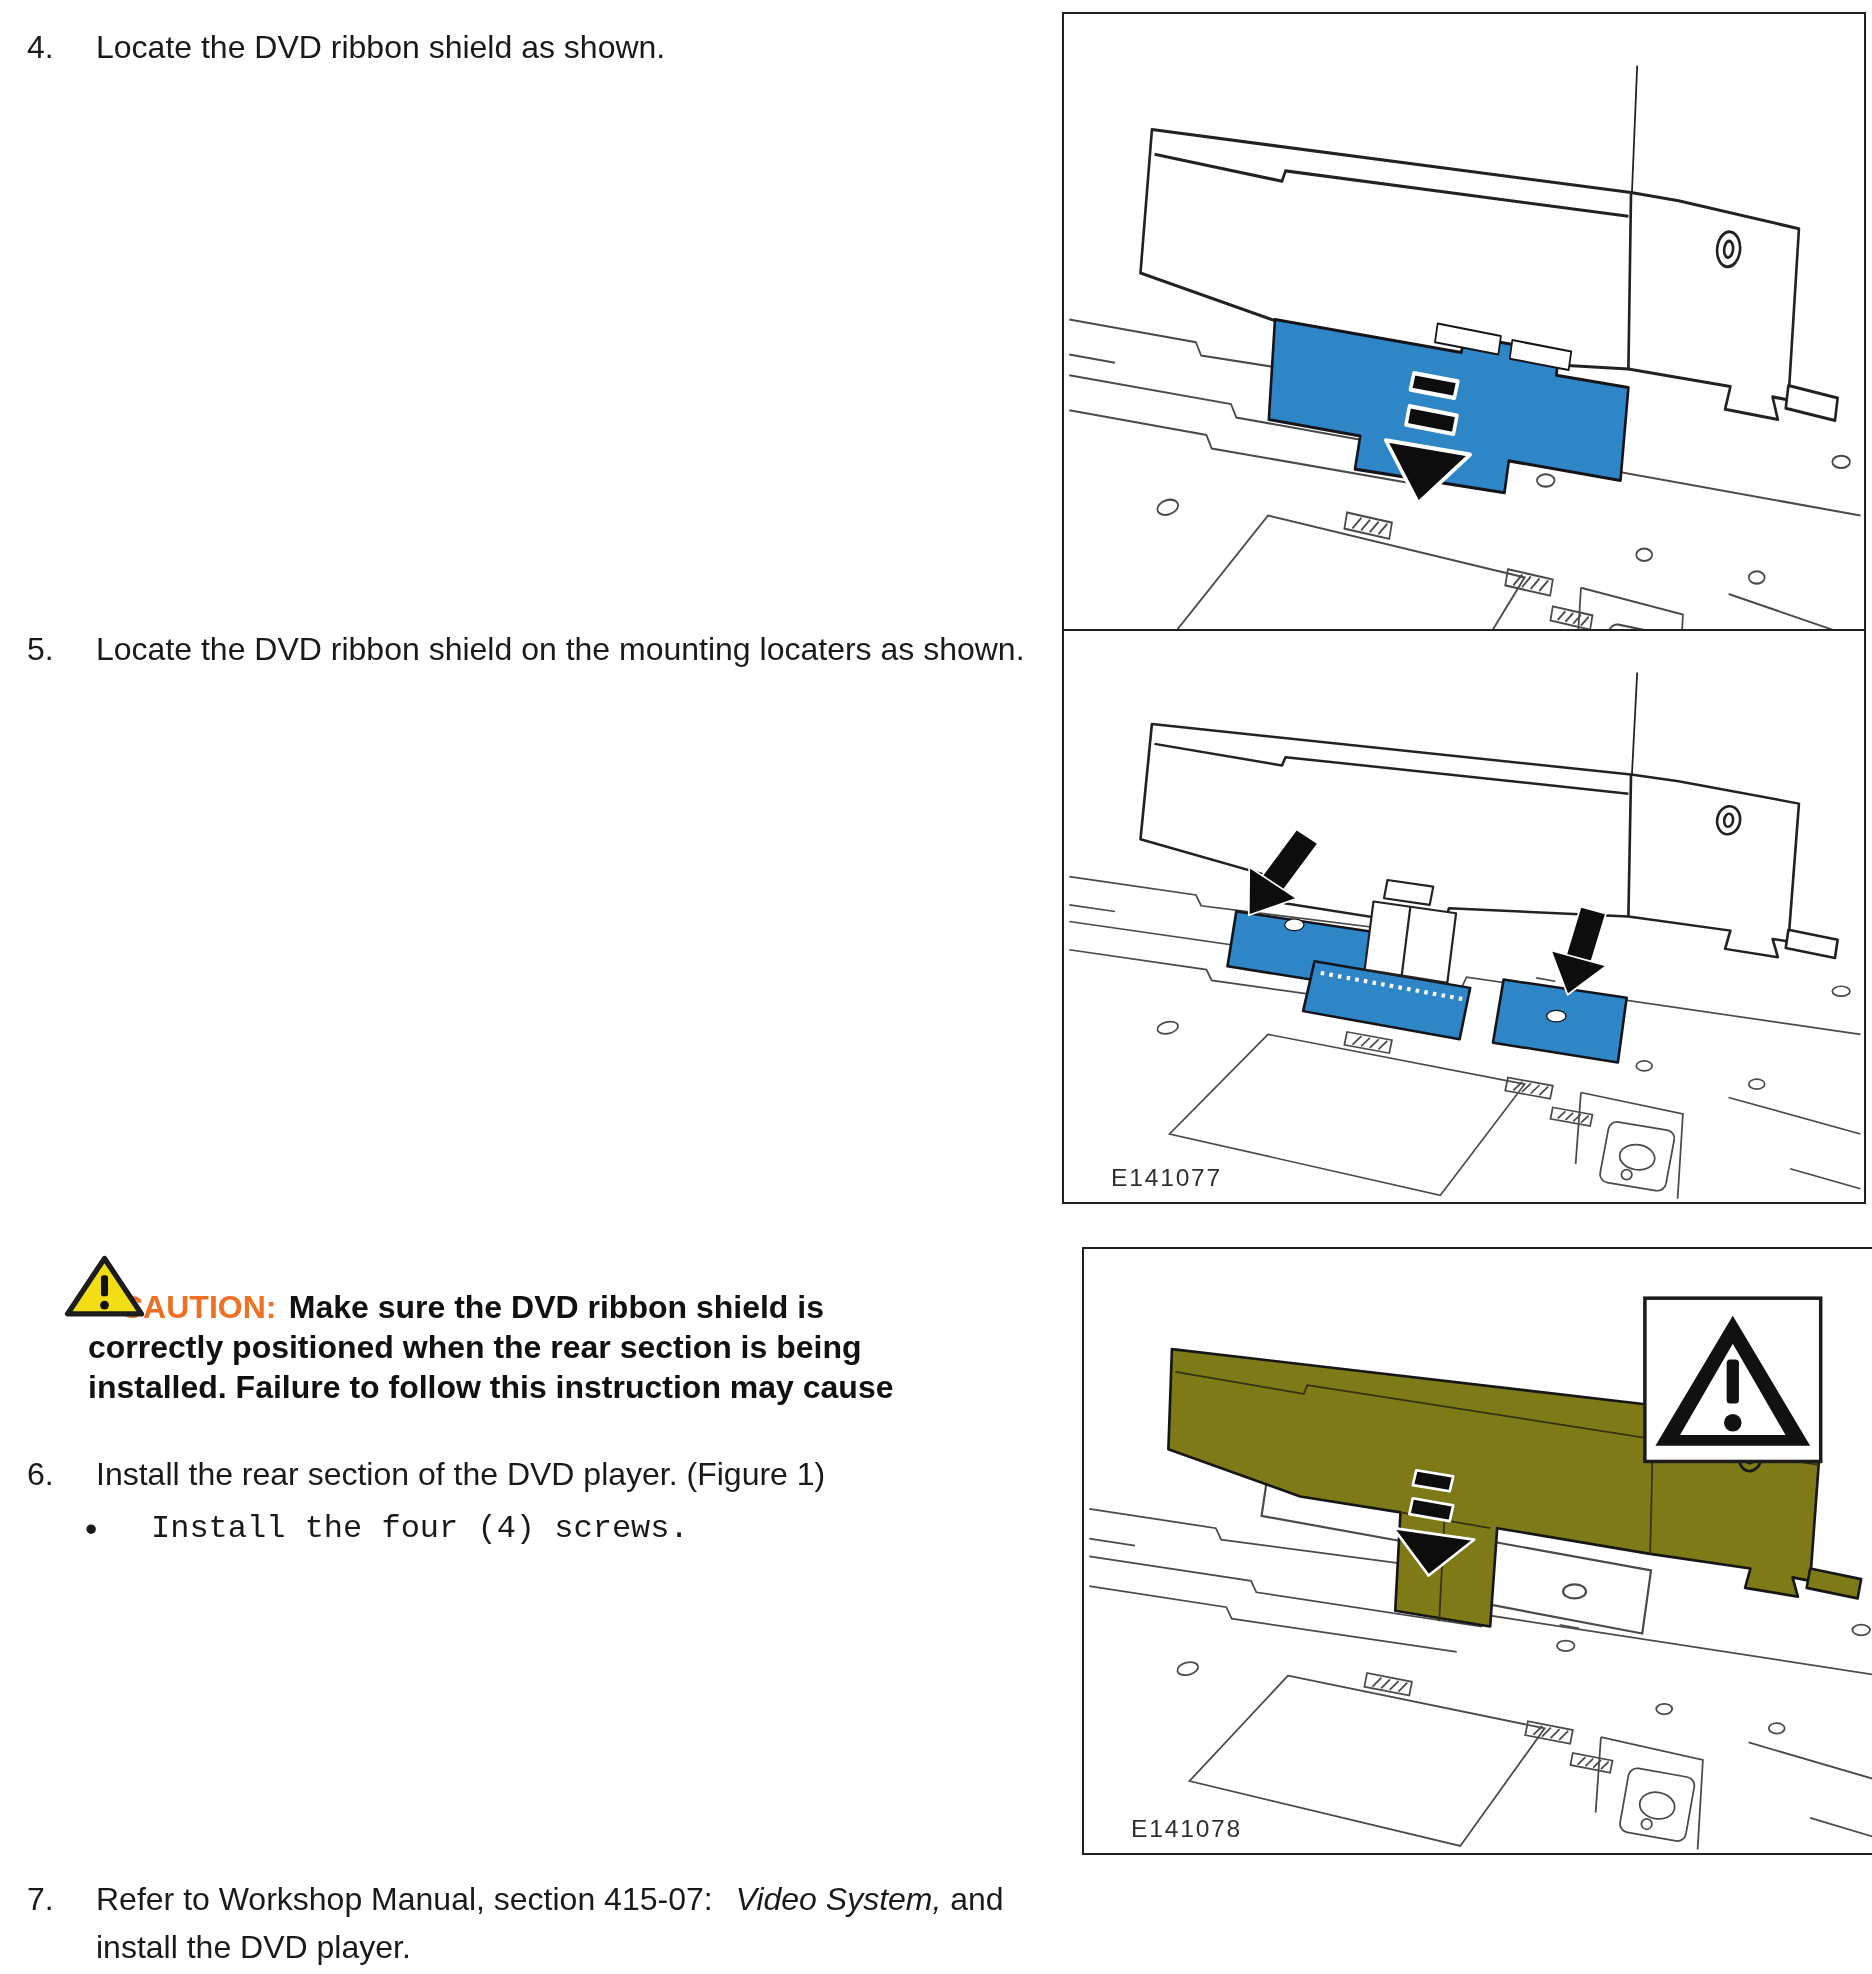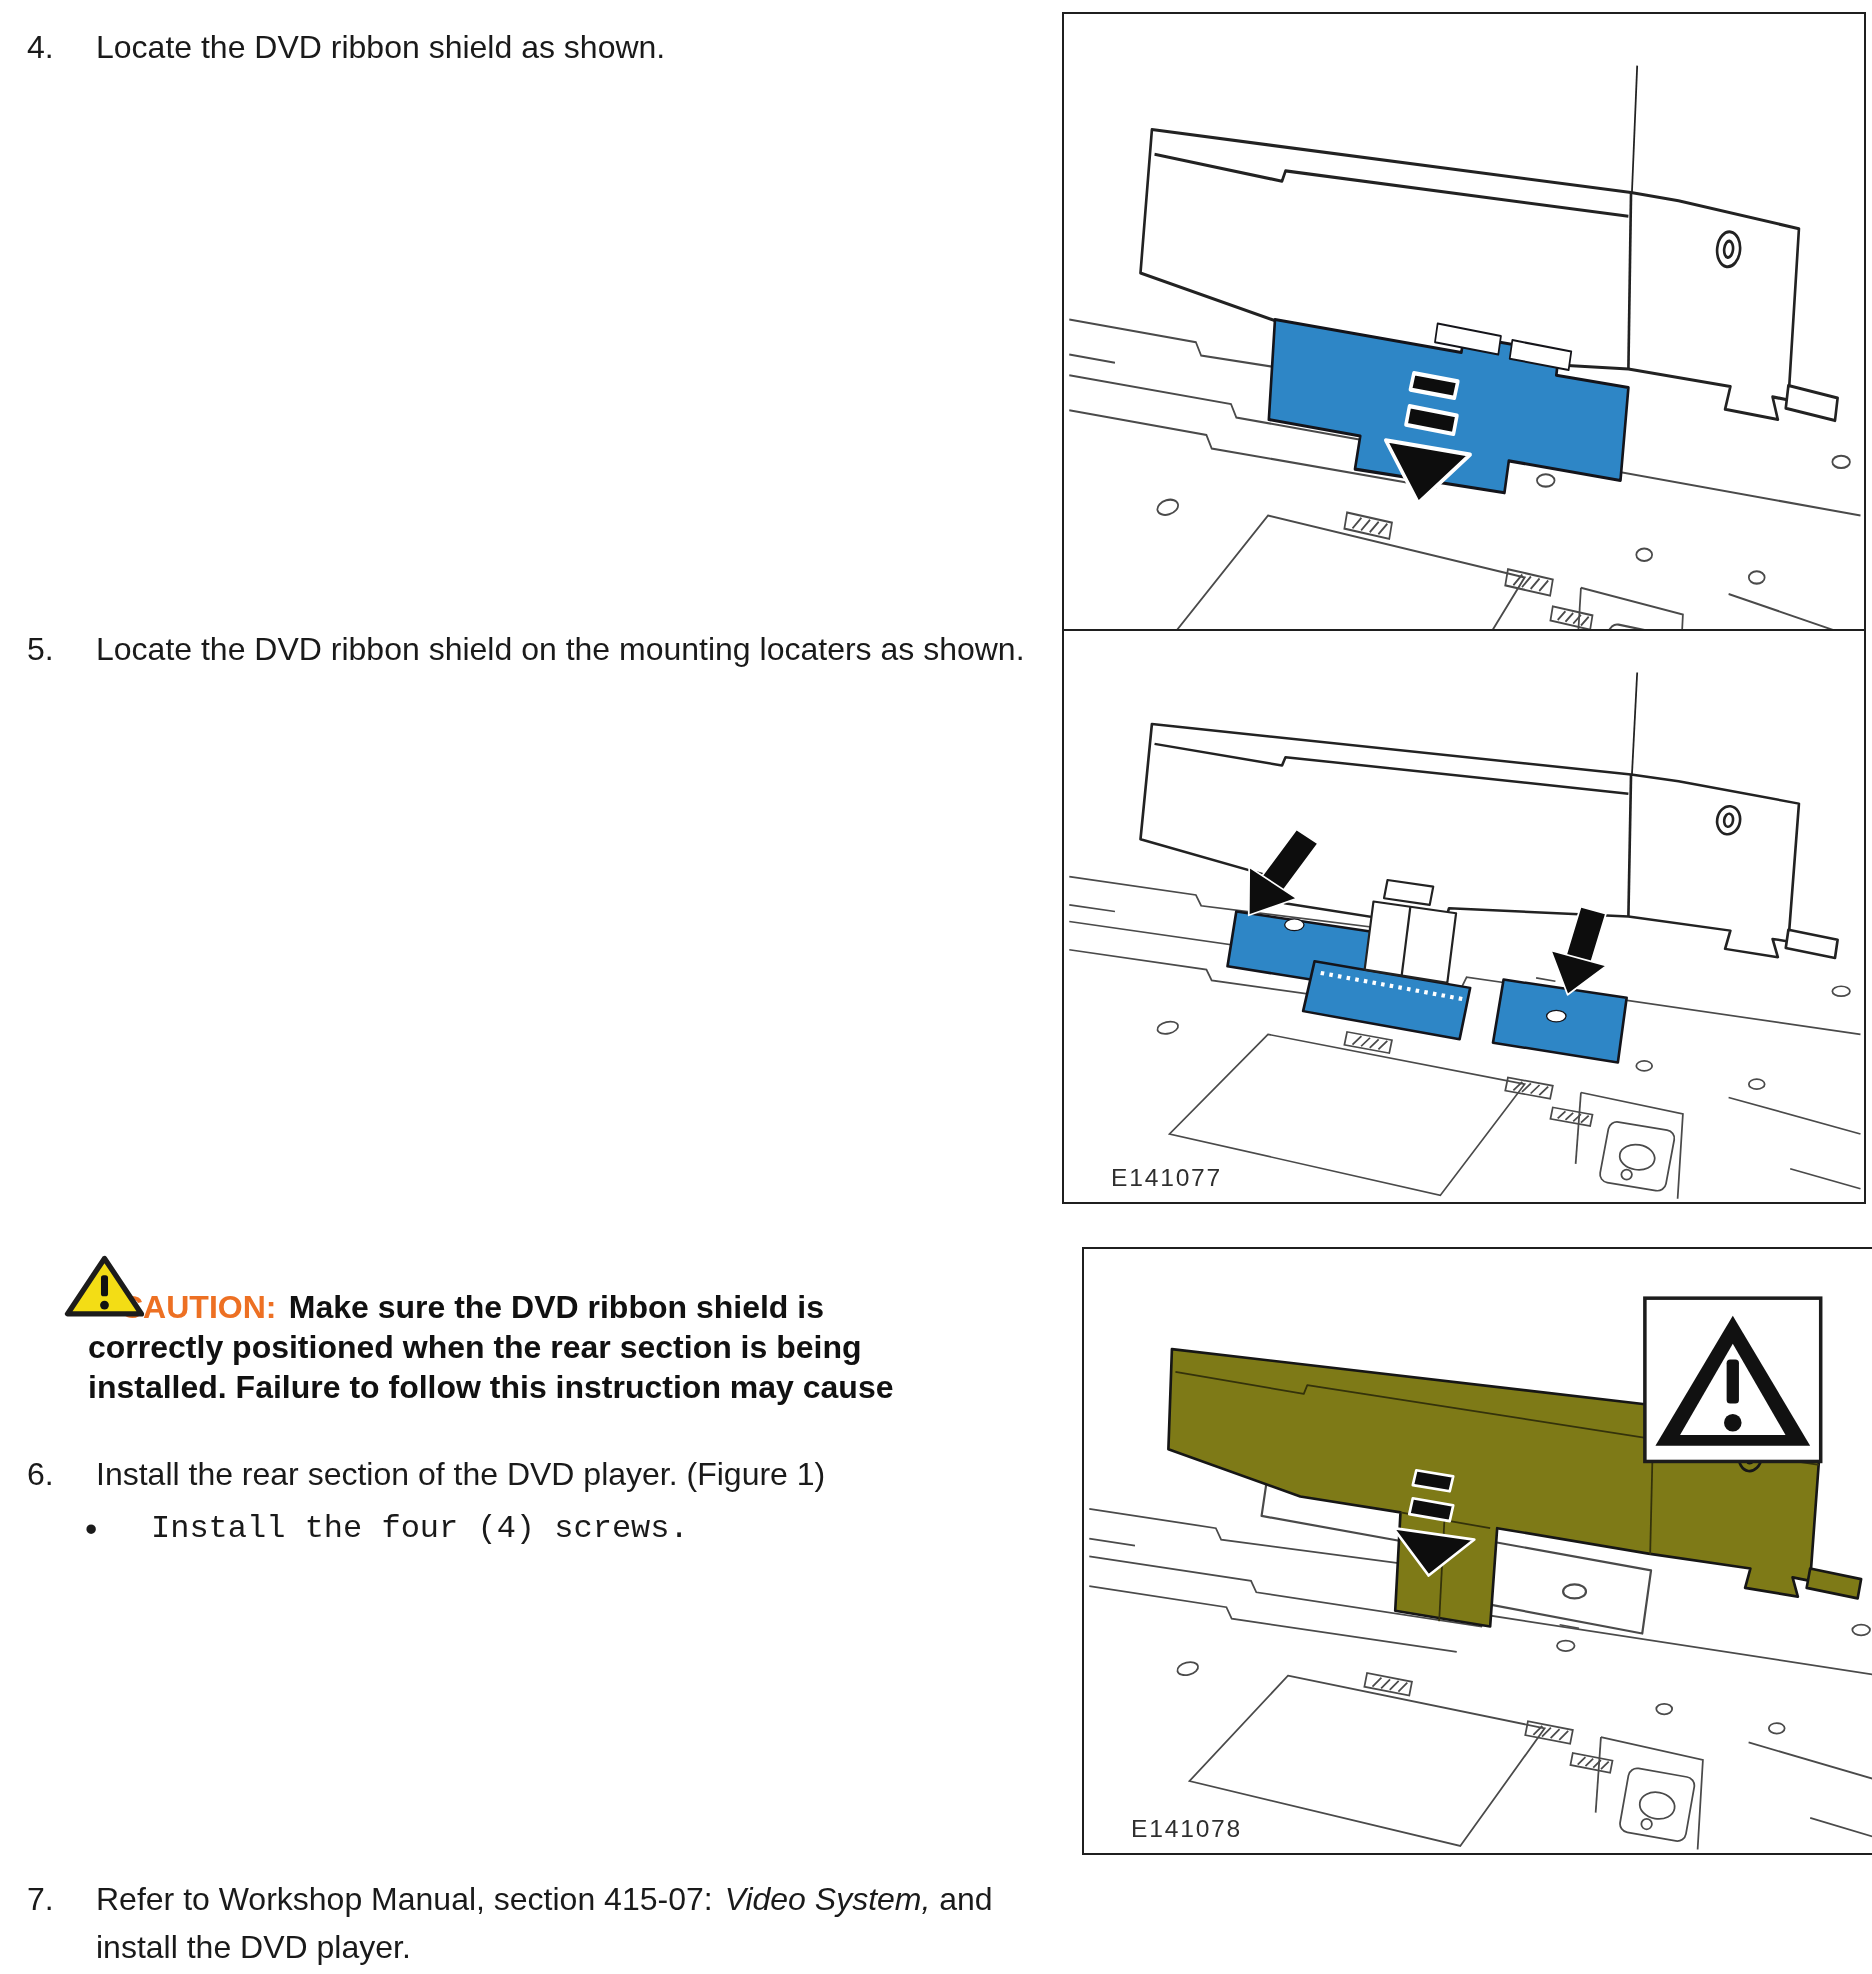--- a/index.html
+++ b/index.html
@@ -8,21 +8,21 @@
     font-family:"Liberation Sans","DejaVu Sans",sans-serif;color:#1a1a1a;overflow:hidden;
   }
   
   .step{position:absolute;left:27px;display:flex;font-size:32px;line-height:48px;}
   .step .num{width:69px;flex:0 0 69px;}
   .step .txt{width:939px;}
   .step4{top:23px;}
   .step5{top:625px;}
   .step6{top:1450px;}
   .step7{top:1875px;}
-  .it{font-style:italic;margin-left:12px;}
+  .it{font-style:italic;margin-left:23px;}
   
   .bullet{position:absolute;left:85px;top:1505px;display:flex;font-size:32px;line-height:48px;}
   .bullet .bmark{width:66px;flex:0 0 66px;font-size:35px;}
   .bullet .btxt{width:790px;font-family:Liberation Mono, monospace;}
   
   .caution{
     position:absolute;left:88px;top:1287px;width:966px;
     font-weight:bold;font-size:32px;line-height:40px;color:#111;
     text-indent:32px;
   }

